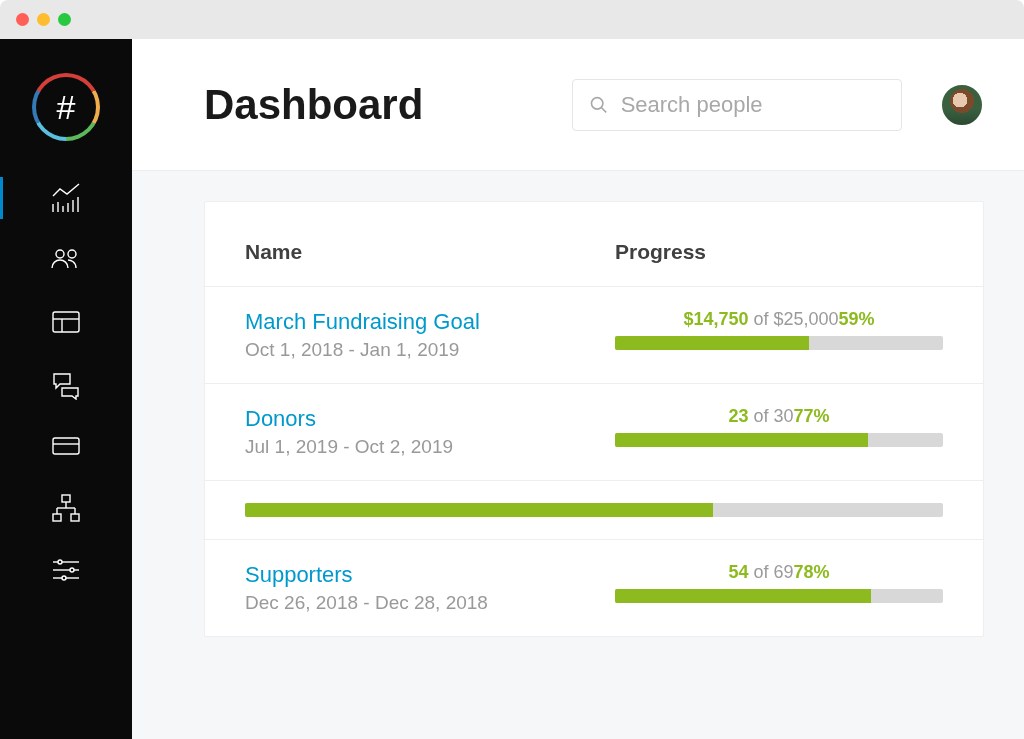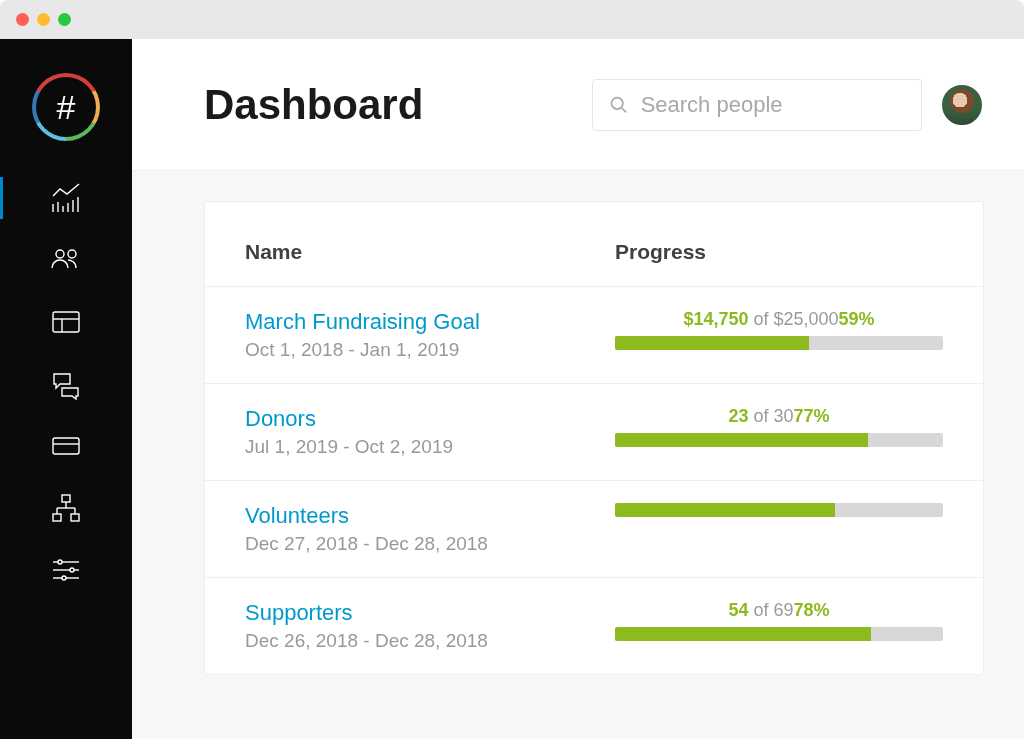--- a/index.html
+++ b/index.html
@@ -93,20 +93,21 @@
   background: #0088cc;
 }
 .nav-item svg { width: 32px; height: 32px; stroke: #fff; fill: none; stroke-width: 1.4; }
 .main { flex: 1; display: flex; flex-direction: column; }
 .header {
   background: #fff;
   height: 132px;
   display: flex;
   align-items: center;
   padding: 0 40px 0 72px;
+  gap: 20px;
   border-bottom: 1px solid #eee;
 }
 .page-title {
   font-size: 42px;
   font-weight: 800;
   color: #1a1a1a;
   flex: 0 0 auto;
 }
 .search {
   flex: 1;
@@ -328,24 +329,20 @@
                 </span>
                 <span class="progress-pct">77%</span>
               </div>
               <div class="bar">
                   <div class="bar-fill" style="width: 77%;"></div>
                 </div>
             </div>
           </div>
 
           <div class="row">
-            <div class="col-name">
-              <div class="row-title">Volunteers</div>
-              <div class="row-date">Dec 27, 2018 - Dec 28, 2018</div>
-            </div>
             <div class="col-progress">
               <div class="bar">
                   <div class="bar-fill" style="width: 67%;"></div>
                 </div>
             </div>
           </div>
 
           <div class="row">
             <div class="col-name">
               <div class="row-title">Supporters</div>

